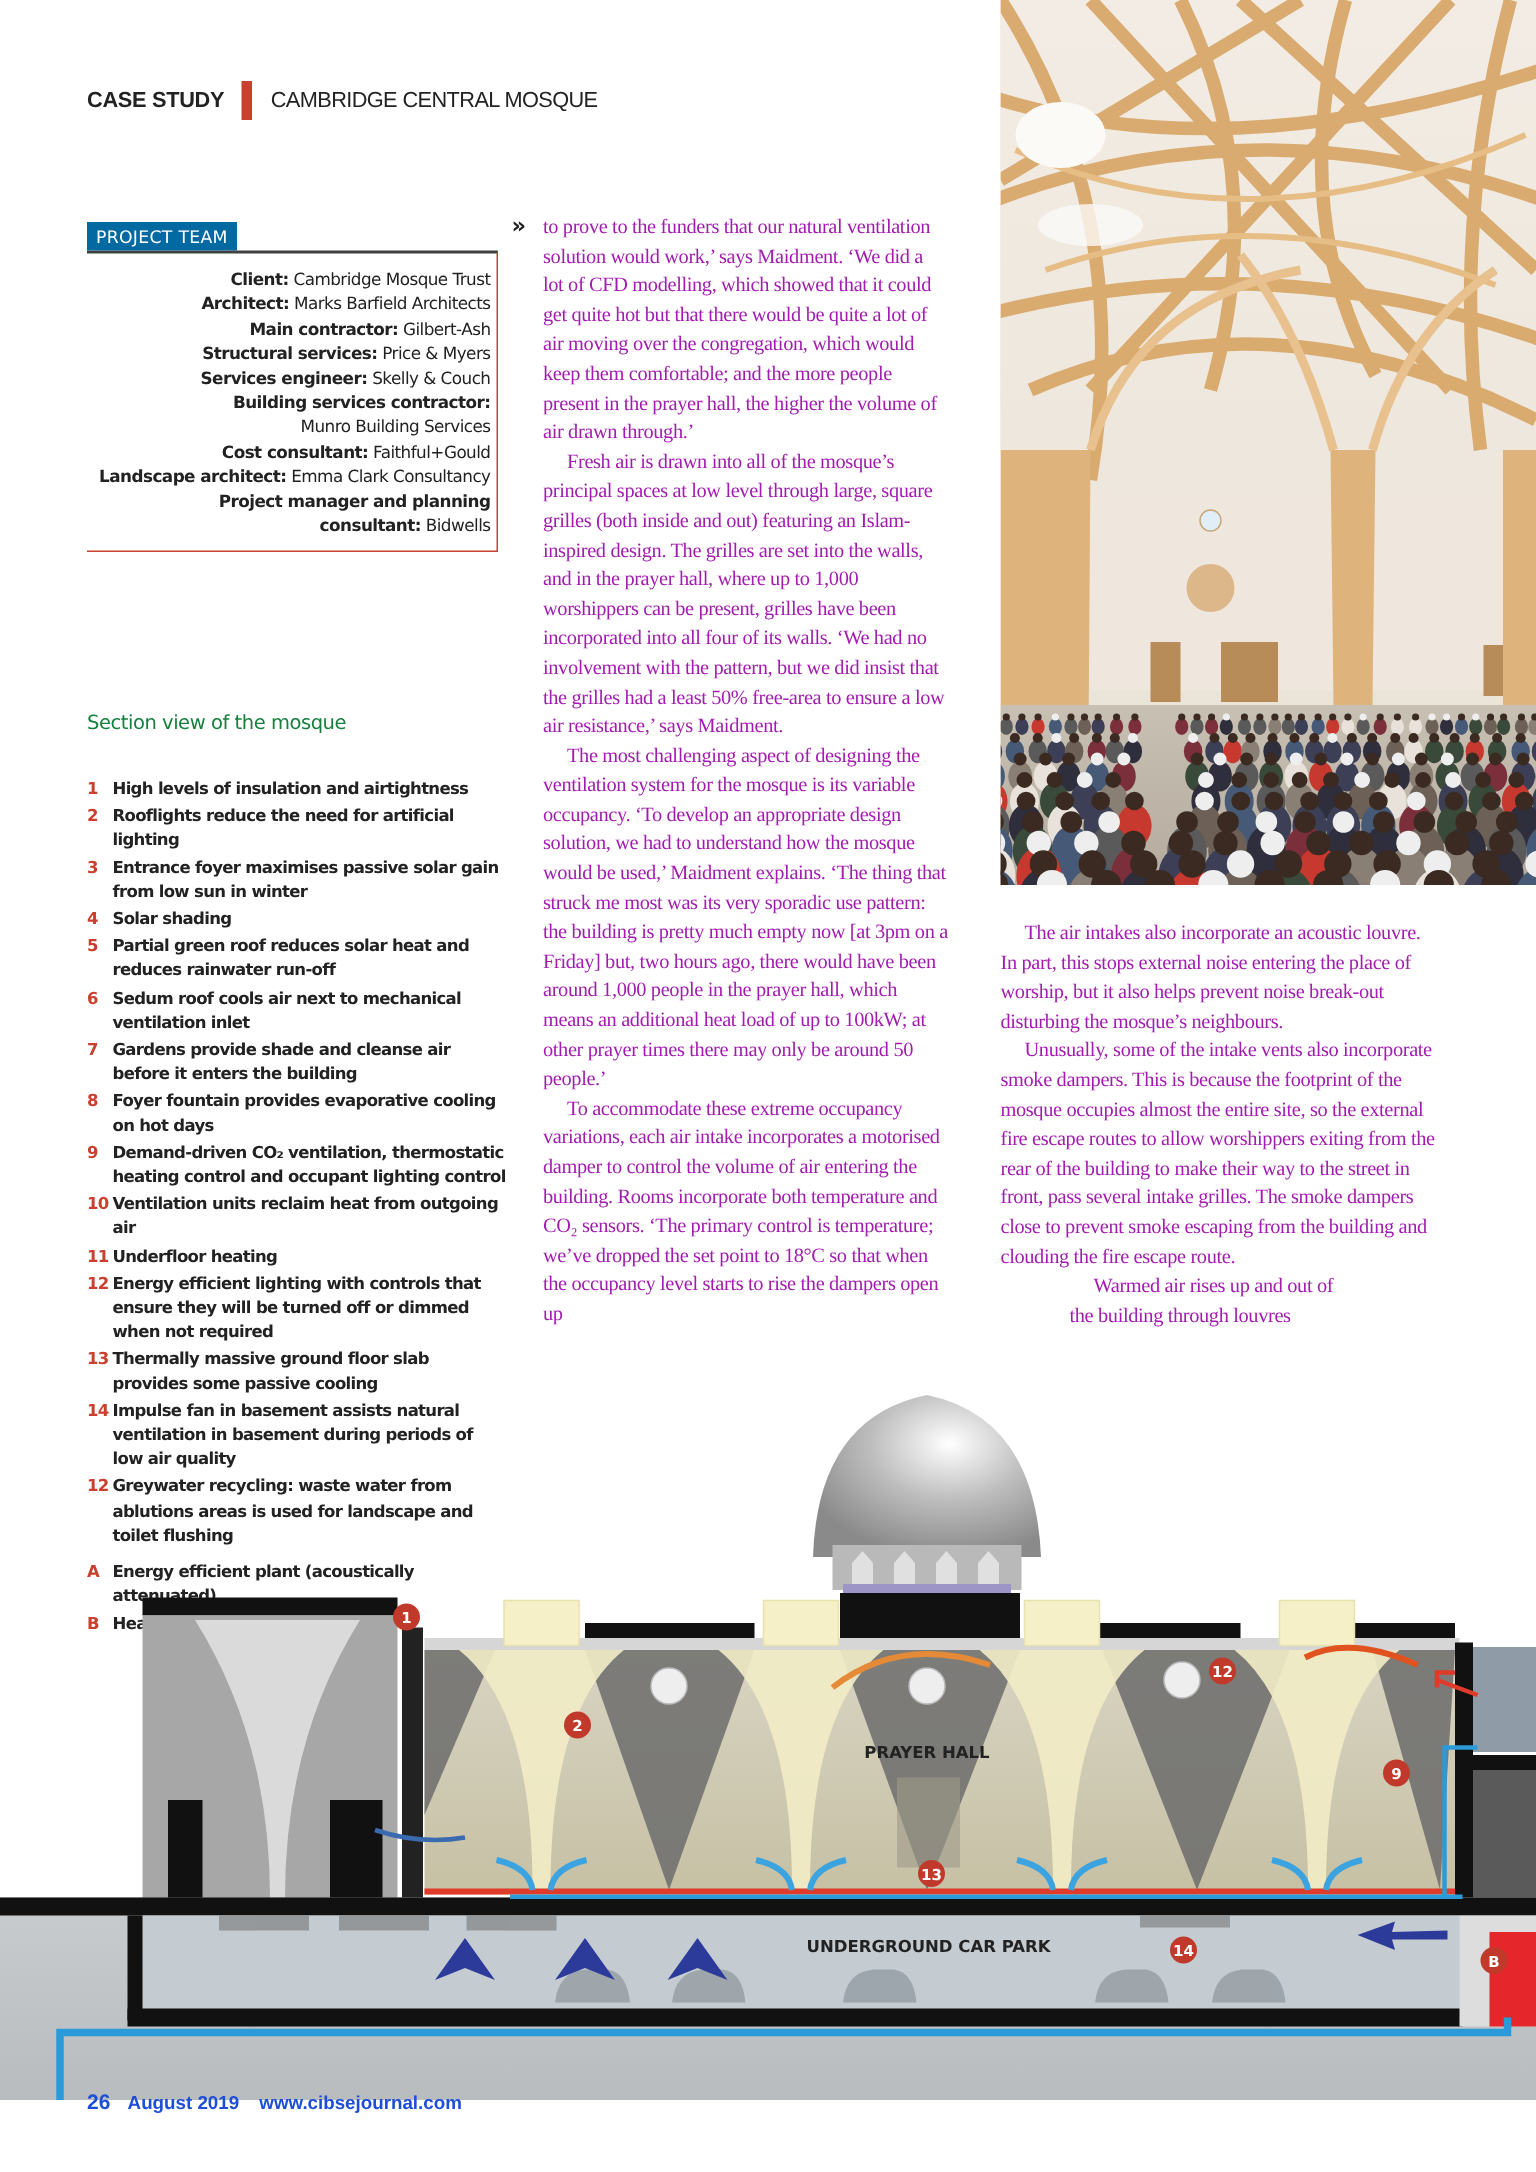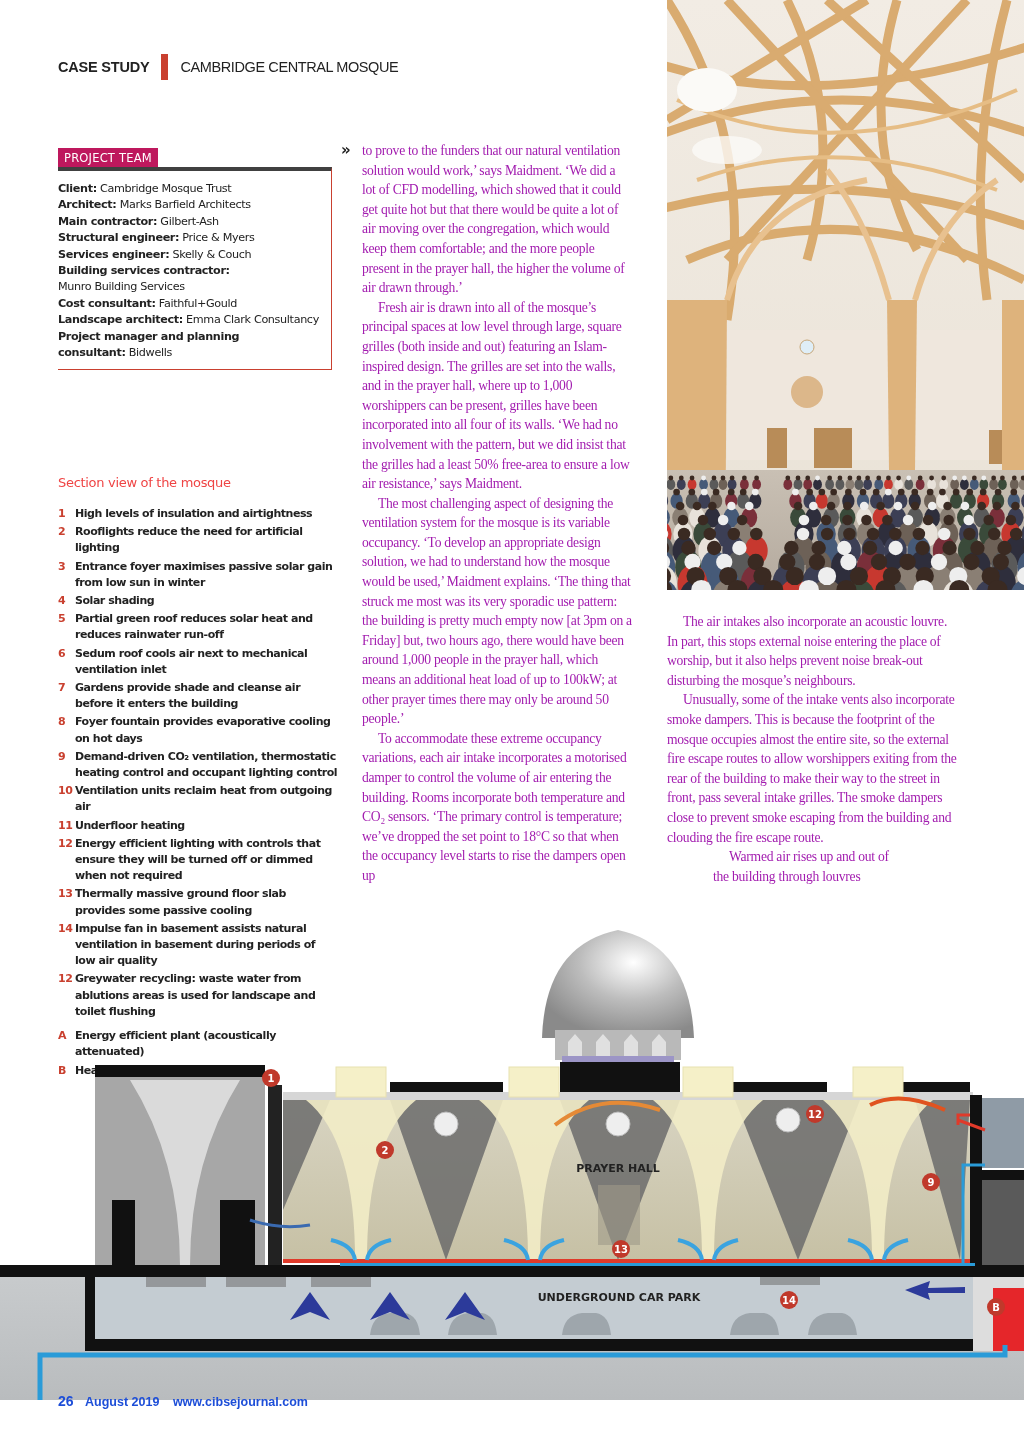--- a/index.html
+++ b/index.html
@@ -3,27 +3,27 @@
 <meta charset="utf-8">
 <style>
   html,body{margin:0;padding:0;background:#fff;}
   body{width:1024px;height:1448px;position:relative;overflow:hidden;font-family:"Liberation Serif",serif;color:#222;}
   .header{position:absolute;left:58px;top:55px;height:24px;display:flex;align-items:center;}
   .header .section{font-family:"Liberation Sans",sans-serif;font-weight:bold;font-size:14.5px;color:#222;letter-spacing:-0.2px;}
   .header .bar{width:7px;height:26px;background:#c9402f;margin:0 12px 0 12px;}
   .header .title{font-family:"Liberation Sans",sans-serif;font-size:14.5px;color:#222;letter-spacing:-0.4px;}
 
   .team{position:absolute;left:58px;top:148px;width:274px;}
-  .team .tab{display:inline-block;background:#be185d;color:#fff;font-family:"DejaVu Sans",sans-serif;font-size:11.5px;padding:3px 6px 2px 6px;letter-spacing:0.2px;}
-  .team .box{border:1px solid #c9402f;border-left:none;border-top:4px solid #404040;padding:10px 4px 8px 0;margin-top:0;width:274px;box-sizing:border-box;}
+  .team .tab{display:inline-block;background:#0369a1;color:#fff;font-family:"DejaVu Sans",sans-serif;font-size:11.5px;padding:3px 6px 2px 6px;letter-spacing:0.2px;}
+  .team .box{border:1px solid #c9402f;border-left:none;border-top:2px solid #404040;padding:10px 4px 8px 0;margin-top:0;width:274px;box-sizing:border-box;text-align:right;}
   .team .row{font-family:"DejaVu Sans",sans-serif;font-size:11.2px;line-height:16.4px;color:#222;letter-spacing:-0.35px;}
   .team .row b{font-weight:bold;}
 
   .legend{position:absolute;left:58px;top:475px;width:280px;font-family:"DejaVu Sans",sans-serif;}
-  .legend h3{margin:0 0 16px 0;font-size:13px;font-weight:normal;color:#ef4444;letter-spacing:-0.3px;}
+  .legend h3{margin:0 0 28px 0;font-size:13px;font-weight:normal;color:#15803d;letter-spacing:-0.3px;}
   .legend .item{display:flex;font-size:11px;line-height:16.2px;font-weight:bold;color:#222;letter-spacing:-0.45px;margin-bottom:2px;}
   .legend .item.gap{margin-top:8px;}
   .legend .num{color:#c9402f;width:17px;flex:none;}
   .legend .txt{flex:1;}
 
   .col{position:absolute;font-size:13.6px;line-height:19.6px;color:#a21caf;letter-spacing:-0.25px;}
   .col p{margin:0;text-indent:16px;}
   .col p.first{text-indent:0;}
   .col2{left:362px;top:141px;width:270px;}
   .col3{left:667px;top:612px;width:290px;}
@@ -45,21 +45,21 @@
   <span class="bar"></span>
   <span class="title">CAMBRIDGE CENTRAL MOSQUE</span>
 </div>
 
 <div class="team">
   <span class="tab">PROJECT TEAM</span>
   <div class="box" id="team-box">
       <div class="row"><b>Client:</b><span> Cambridge Mosque Trust</span></div>
       <div class="row"><b>Architect:</b><span> Marks Barfield Architects</span></div>
       <div class="row"><b>Main contractor:</b><span> Gilbert-Ash</span></div>
-      <div class="row"><b>Structural engineer:</b><span> Price &amp; Myers</span></div>
+      <div class="row"><b>Structural services:</b><span> Price &amp; Myers</span></div>
       <div class="row"><b>Services engineer:</b><span> Skelly &amp; Couch</span></div>
       <div class="row"><b>Building services contractor:</b></div>
       <div class="row"><span>Munro Building Services</span></div>
       <div class="row"><b>Cost consultant:</b><span> Faithful+Gould</span></div>
       <div class="row"><b>Landscape architect:</b><span> Emma Clark Consultancy</span></div>
       <div class="row"><b>Project manager and planning</b></div>
       <div class="row"><b>consultant:</b><span> Bidwells</span></div>
     </div>
 </div>
 

